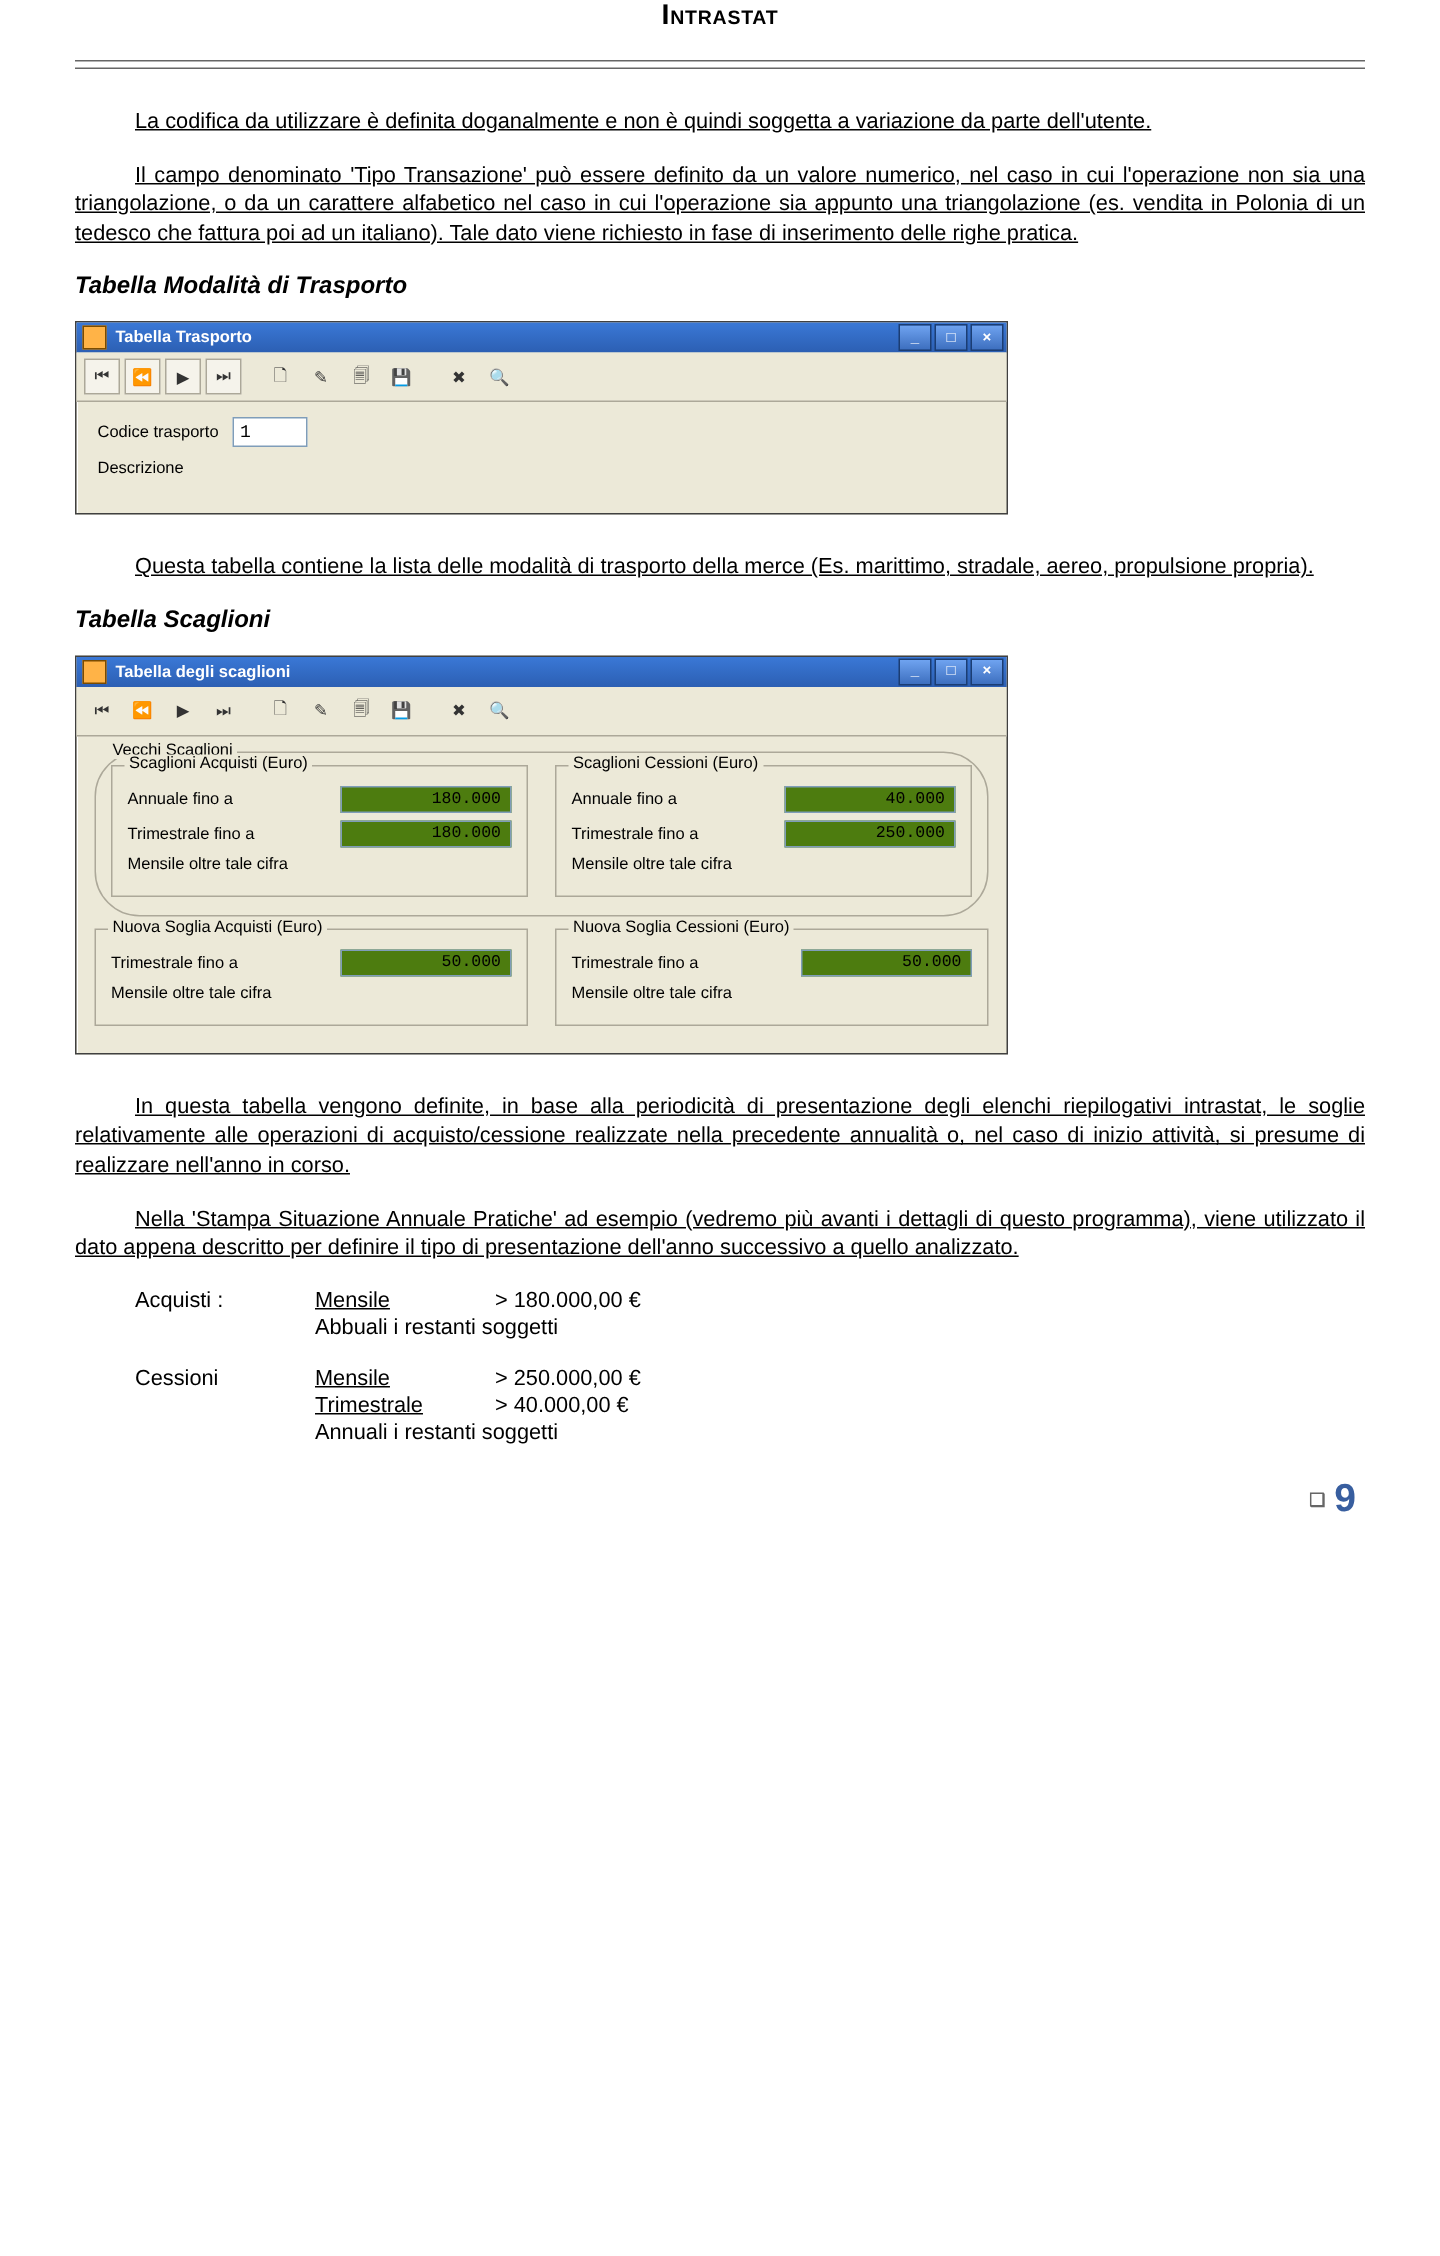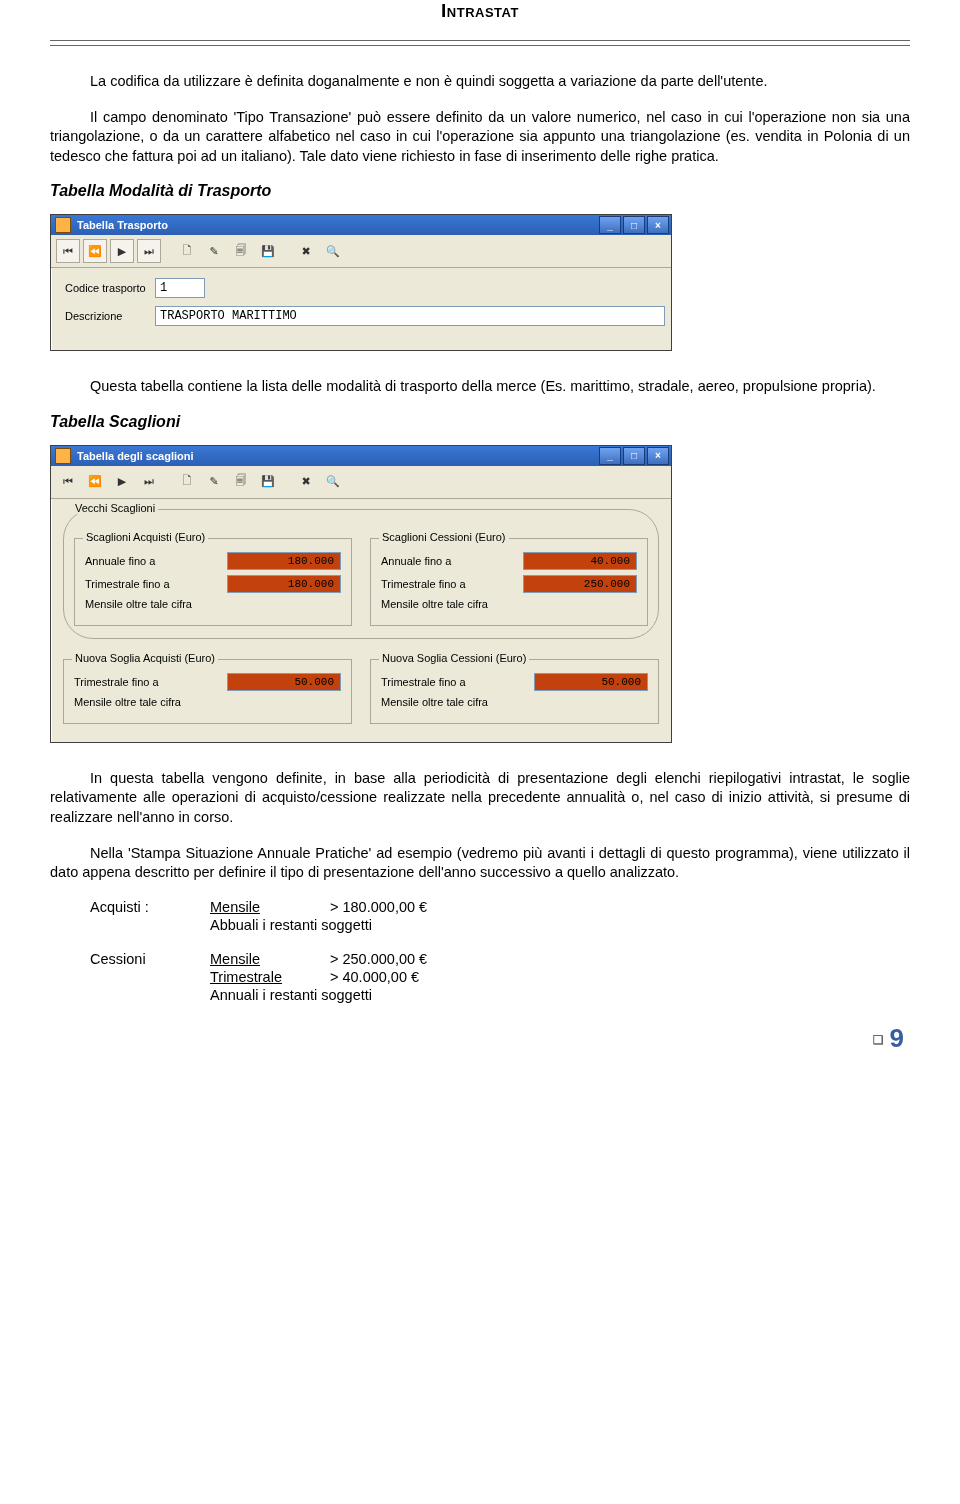--- a/index.html
+++ b/index.html
@@ -25,21 +25,21 @@
   }
   .page-header-underline {
     border-top: 1px solid #666;
     margin-bottom: 26px;
   }
   p {
     margin: 0 0 16px 0;
     line-height: 1.35;
     text-align: justify;
   }
-  .indent { text-indent: 40px; }
+  .indent { text-indent: 40px; text-decoration: underline; }
   h3.sec {
     font-style: italic;
     font-weight: bold;
     font-size: 16px;
     margin: 8px 0 14px 0;
   }
 
   
   .win {
     border: 1px solid #404040;
@@ -103,27 +103,27 @@
     border:1px solid #aca899;
     padding: 8px 10px 10px 10px;
     margin-bottom: 2px;
     position: relative;
   }
   .fieldset .legend {
     position:absolute; top:-8px; left:8px;
     background:#ece9d8; padding:0 3px;
     font-size:11px;
   }
-  .cols { display:flex; gap:18px;margin-top:20px; }
+  .cols { display:flex; gap:18px; }
   .col { flex: 1; }
   .frow { display:flex; align-items:center; justify-content:flex-start; margin:5px 0; }
   .frow .flabel { flex:1; }
   .frow .fval {
     width:100px; text-align:right; padding:2px 6px;
-    background:#c2410c; border:1px solid #7f9db9;
+    background:#4d7c0f; border:1px solid #7f9db9;
     font-family:"Courier New", monospace;
   }
   .frow.noval .fval { visibility:hidden; }
 
   
   .tabline { display:flex; margin:2px 0 2px 40px; }
   .tabline .c1 { width:120px; }
   .tabline .c2 { width:120px;text-decoration:underline; }
   .tabline .c3 { }
 
@@ -194,21 +194,20 @@
           <span>🔍</span>
         </div>
     </div>
     <div class="form-area">
       <div class="row">
         <label>Codice trasporto</label>
         <div class="text-input small">1</div>
       </div>
       <div class="row">
         <label>Descrizione</label>
-        <div class="text-area full">TRASPORTO MARITTIMO</div>
       </div>
     </div>
   </div>
 
   <p class="indent">Questa tabella contiene la lista delle modalità di trasporto della merce (Es. marittimo, stradale, aereo, propulsione propria).</p>
 
   <h3 class="sec">Tabella Scaglioni</h3>
 
   <div class="win" style="width:620px">
     <div class="titlebar">

